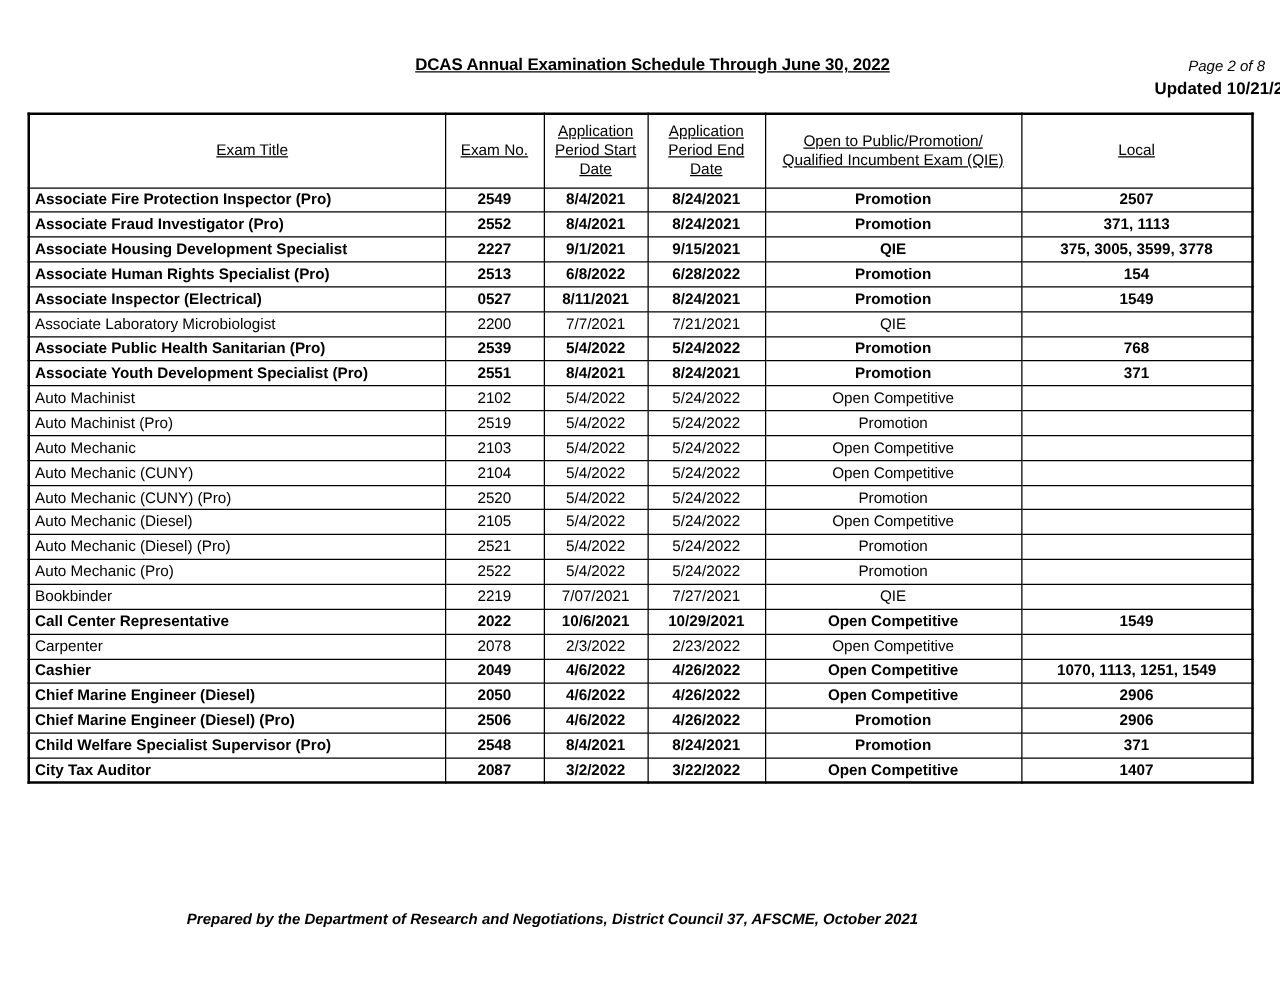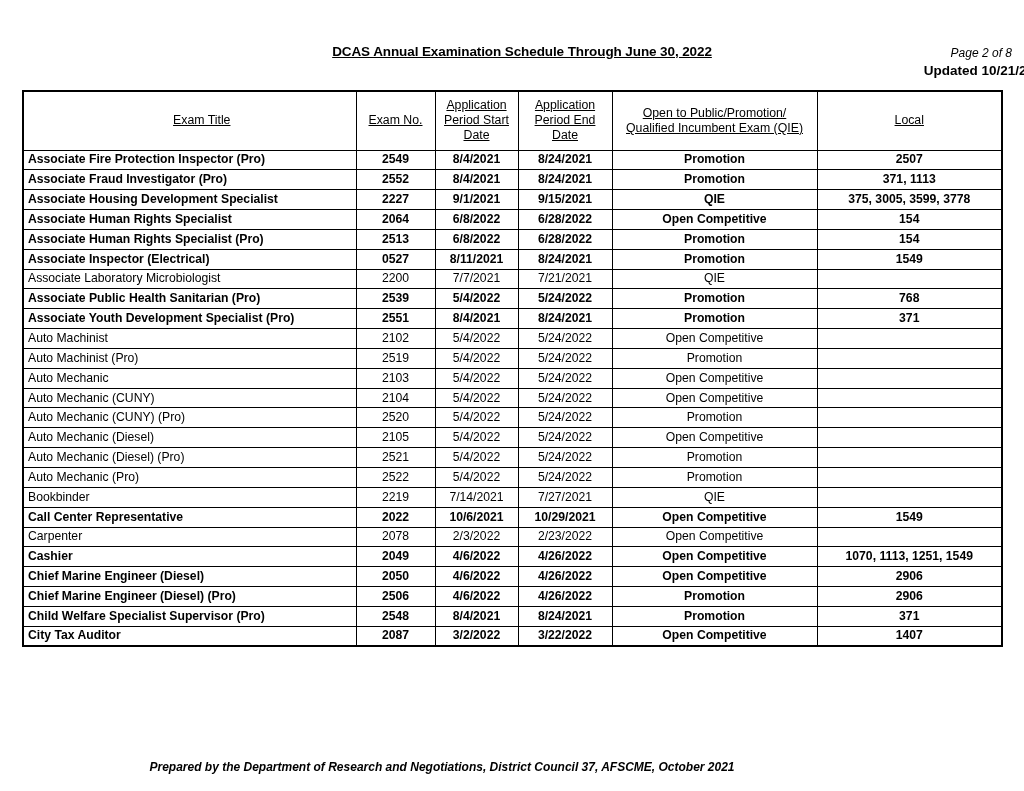--- a/index.html
+++ b/index.html
@@ -119,21 +119,20 @@
   .page-footer {
     position: absolute;
     top: 728px;
     left: 0;
     width: 884px;
     text-align: center;
     font-size: 12px;
     font-style: italic;
     font-weight: bold;
     line-height: 15px;
-    margin-top: 32px;
   }
 </style>
 </head>
 <body>
 
 <div class="page-header">
   <div class="doc-title">DCAS Annual Examination Schedule Through June 30, 2022</div>
   <div class="doc-subtitle">Updated 10/21/21</div>
   <div class="page-number">Page 2 of 8</div>
 </div>
@@ -194,28 +193,20 @@
         </tr>
         <tr class="bold">
           <td class="col-title">Associate Housing Development Specialist</td>
           <td class="col-no">2227</td>
           <td class="col-start">9/1/2021</td>
           <td class="col-end">9/15/2021</td>
           <td class="col-qie">QIE</td>
           <td class="col-local">375, 3005, 3599, 3778</td>
         </tr>
         <tr class="bold">
-          <td class="col-title">Associate Human Rights Specialist</td>
-          <td class="col-no">2064</td>
-          <td class="col-start">6/8/2022</td>
-          <td class="col-end">6/28/2022</td>
-          <td class="col-qie">Open Competitive</td>
-          <td class="col-local">154</td>
-        </tr>
-        <tr class="bold">
           <td class="col-title">Associate Human Rights Specialist (Pro)</td>
           <td class="col-no">2513</td>
           <td class="col-start">6/8/2022</td>
           <td class="col-end">6/28/2022</td>
           <td class="col-qie">Promotion</td>
           <td class="col-local">154</td>
         </tr>
         <tr class="bold">
           <td class="col-title">Associate Inspector (Electrical)</td>
           <td class="col-no">0527</td>
@@ -308,21 +299,21 @@
           <td class="col-title">Auto Mechanic (Pro)</td>
           <td class="col-no">2522</td>
           <td class="col-start">5/4/2022</td>
           <td class="col-end">5/24/2022</td>
           <td class="col-qie">Promotion</td>
           <td class="col-local"></td>
         </tr>
         <tr class="plain">
           <td class="col-title">Bookbinder</td>
           <td class="col-no">2219</td>
-          <td class="col-start">7/14/2021</td>
+          <td class="col-start">7/07/2021</td>
           <td class="col-end">7/27/2021</td>
           <td class="col-qie">QIE</td>
           <td class="col-local"></td>
         </tr>
         <tr class="bold">
           <td class="col-title">Call Center Representative</td>
           <td class="col-no">2022</td>
           <td class="col-start">10/6/2021</td>
           <td class="col-end">10/29/2021</td>
           <td class="col-qie">Open Competitive</td>

